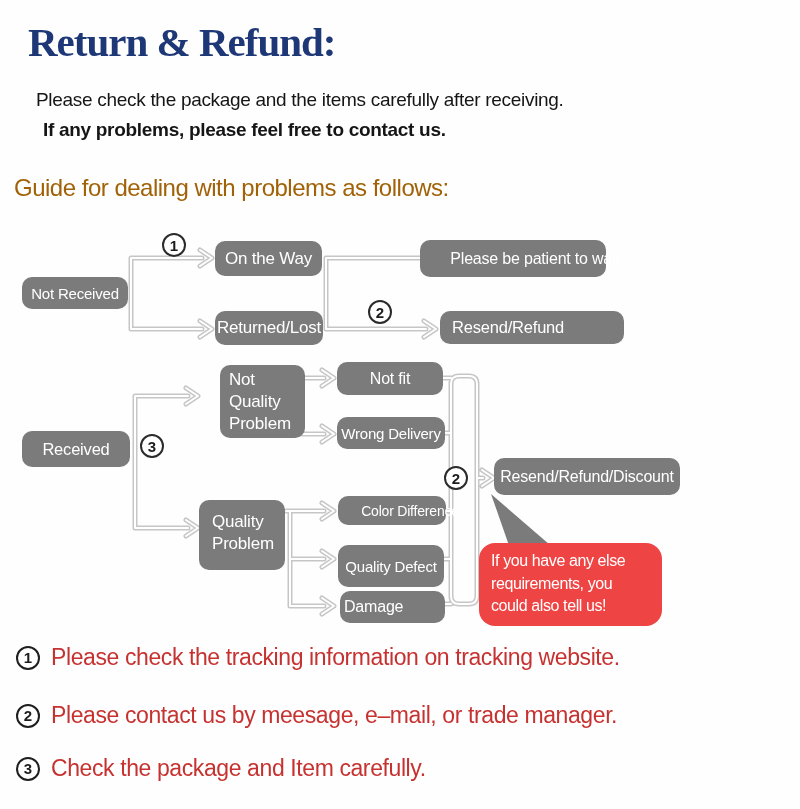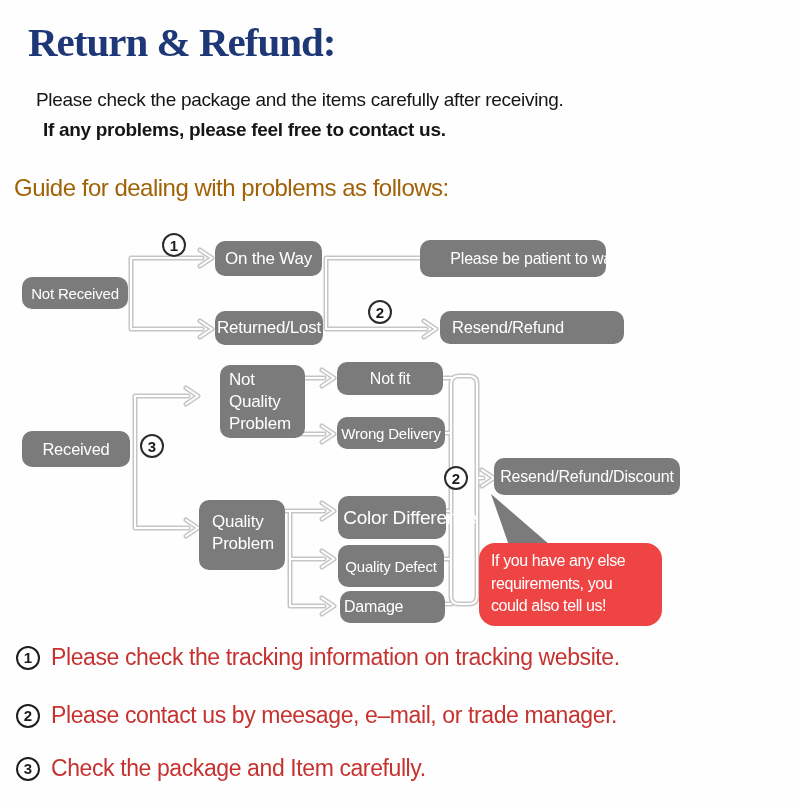--- a/index.html
+++ b/index.html
@@ -100,21 +100,21 @@
 
   <div class="fbox" style="left:337px;top:362px;width:106px;height:33px;">Not fit</div>
 
   <div class="fbox" style="left:337px;top:417px;width:108px;height:32px;font-size:15px;">Wrong Delivery</div>
 
   <div class="fbox multi" style="left:199px;top:500px;width:86px;height:70px;padding:11px 0 0 13px;font-size:17px;">
     <span class="ln">Quality</span>
     <span class="ln">Problem</span>
   </div>
 
-  <div class="fbox" style="left:338px;top:496px;width:108px;height:43px;font-size:19px;padding-left:36px;">Color Difference</div>
+  <div class="fbox" style="left:338px;top:496px;width:108px;height:29px;font-size:14px;padding-left:36px;">Color Difference</div>
 
   <div class="fbox" style="left:338px;top:545px;width:106px;height:42px;font-size:15px;">Quality Defect</div>
 
   <div class="fbox left" style="left:340px;top:591px;width:105px;height:32px;padding-left:4px;">Damage</div>
 
   <div class="fbox" style="left:494px;top:458px;width:186px;height:37px;text-align:center;">Resend/Refund/Discount</div>
 
   <div class="bubble" style="left:479px;top:543px;width:183px;height:83px;">
     <span class="ln">If you have any else</span>
     <span class="ln">requirements, you could</span>

